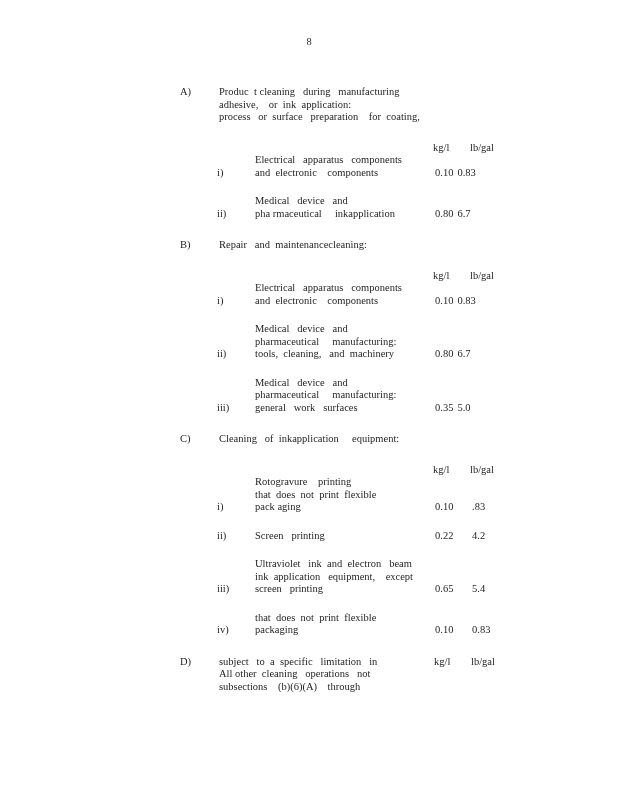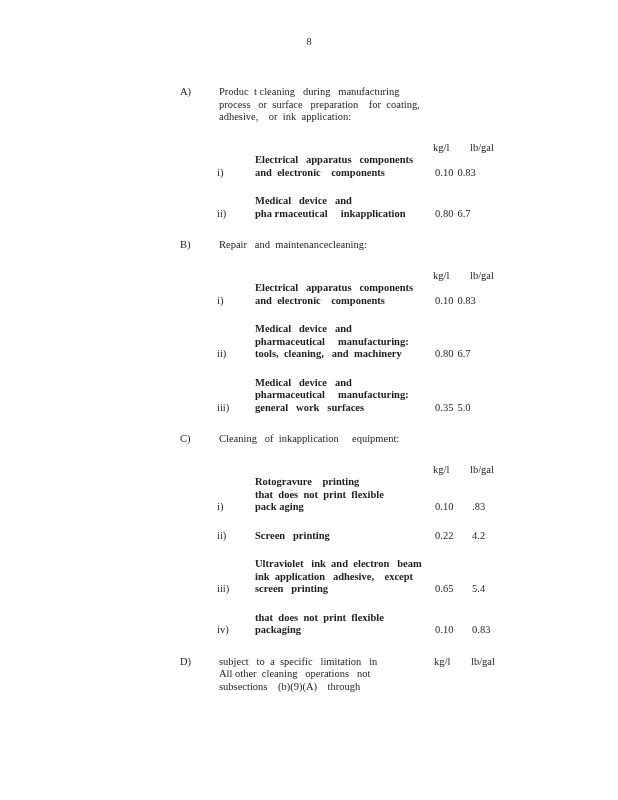--- a/index.html
+++ b/index.html
@@ -29,42 +29,42 @@
   }
   .section + .section { margin-top: 19px; }
   .row { display: flex; padding-left: 180px; }
   .heading-row { align-items: flex-start; }
   .item-row { align-items: flex-end; margin-top: 16px; }
   .items > .item-row:first-child { margin-top: 0; }
   .col-label { width: 39px; flex: none; }
   .heading-text { width: 215px; flex: none; }
   .col-spacer { width: 37px; flex: none; }
   .col-num { width: 38px; flex: none; }
-  .col-text { width: 180px; flex: none; font-weight: bold; }
+  .col-text { width: 180px; flex: none; }
   .line { white-space: pre; }
   .values { white-space: pre; }
   .values-tight .v-kg { margin-right: 4px; }
   .values-columns .v-kg { display: inline-block; width: 37px; }
   .units-row { padding-left: 433px; margin-top: 18px; white-space: pre; }
   .inline-units { white-space: pre; }
   .u-kg { display: inline-block; width: 37px; }
 </style>
 </head>
 <body>
 
 <div class="page">
   <div class="pageno">8</div>
   <div class="content" id="sections-root">
       <section class="section values-tight">
     <div class="row heading-row">
       <span class="col-label">A)</span>
       <div class="heading-text">
             <div class="line">Produc  t cleaning   during   manufacturing</div>
+            <div class="line">adhesive,    or  ink  application:</div>
             <div class="line">process   or  surface   preparation    for  coating,</div>
-            <div class="line">adhesive,    or  ink  application:</div>
           </div>
 
     </div>
     <div class="units-row"><span class="u-kg">kg/l</span><span class="u-lb">lb/gal</span></div>
     <div class="items">
           <div class="row item-row">
     <span class="col-spacer"></span>
     <span class="col-num">i)</span>
     <div class="col-text">
               <div class="line">Electrical   apparatus   components</div>
@@ -150,21 +150,21 @@
     <div class="col-text">
               <div class="line">Screen   printing</div>
             </div>
     <div class="values"><span class="v-kg">0.22</span><span class="v-lb">4.2</span></div>
   </div>
           <div class="row item-row">
     <span class="col-spacer"></span>
     <span class="col-num">iii)</span>
     <div class="col-text">
               <div class="line">Ultraviolet   ink  and  electron   beam</div>
-              <div class="line">ink  application   adhesive,    except</div>
+              <div class="line">ink  application   equipment,    except</div>
               <div class="line">screen   printing</div>
             </div>
     <div class="values"><span class="v-kg">0.65</span><span class="v-lb">5.4</span></div>
   </div>
           <div class="row item-row">
     <span class="col-spacer"></span>
     <span class="col-num">iv)</span>
     <div class="col-text">
               <div class="line">that  does  not  print  flexible</div>
               <div class="line">packaging</div>
@@ -172,21 +172,21 @@
     <div class="values"><span class="v-kg">0.10</span><span class="v-lb">0.83</span></div>
   </div>
         </div>
   </section>
       <section class="section values-columns">
     <div class="row heading-row">
       <span class="col-label">D)</span>
       <div class="heading-text">
             <div class="line">subject   to  a  specific   limitation   in</div>
             <div class="line">All other  cleaning   operations   not</div>
-            <div class="line">subsections    (b)(9)(A)    through</div>
+            <div class="line">subsections    (b)(6)(A)    through</div>
           </div>
       <div class="inline-units"><span class="u-kg">kg/l</span><span class="u-lb">lb/gal</span></div>
     </div>
 
     <div class="items"></div>
   </section>
     </div>
 </div>
 
 </body></html>

